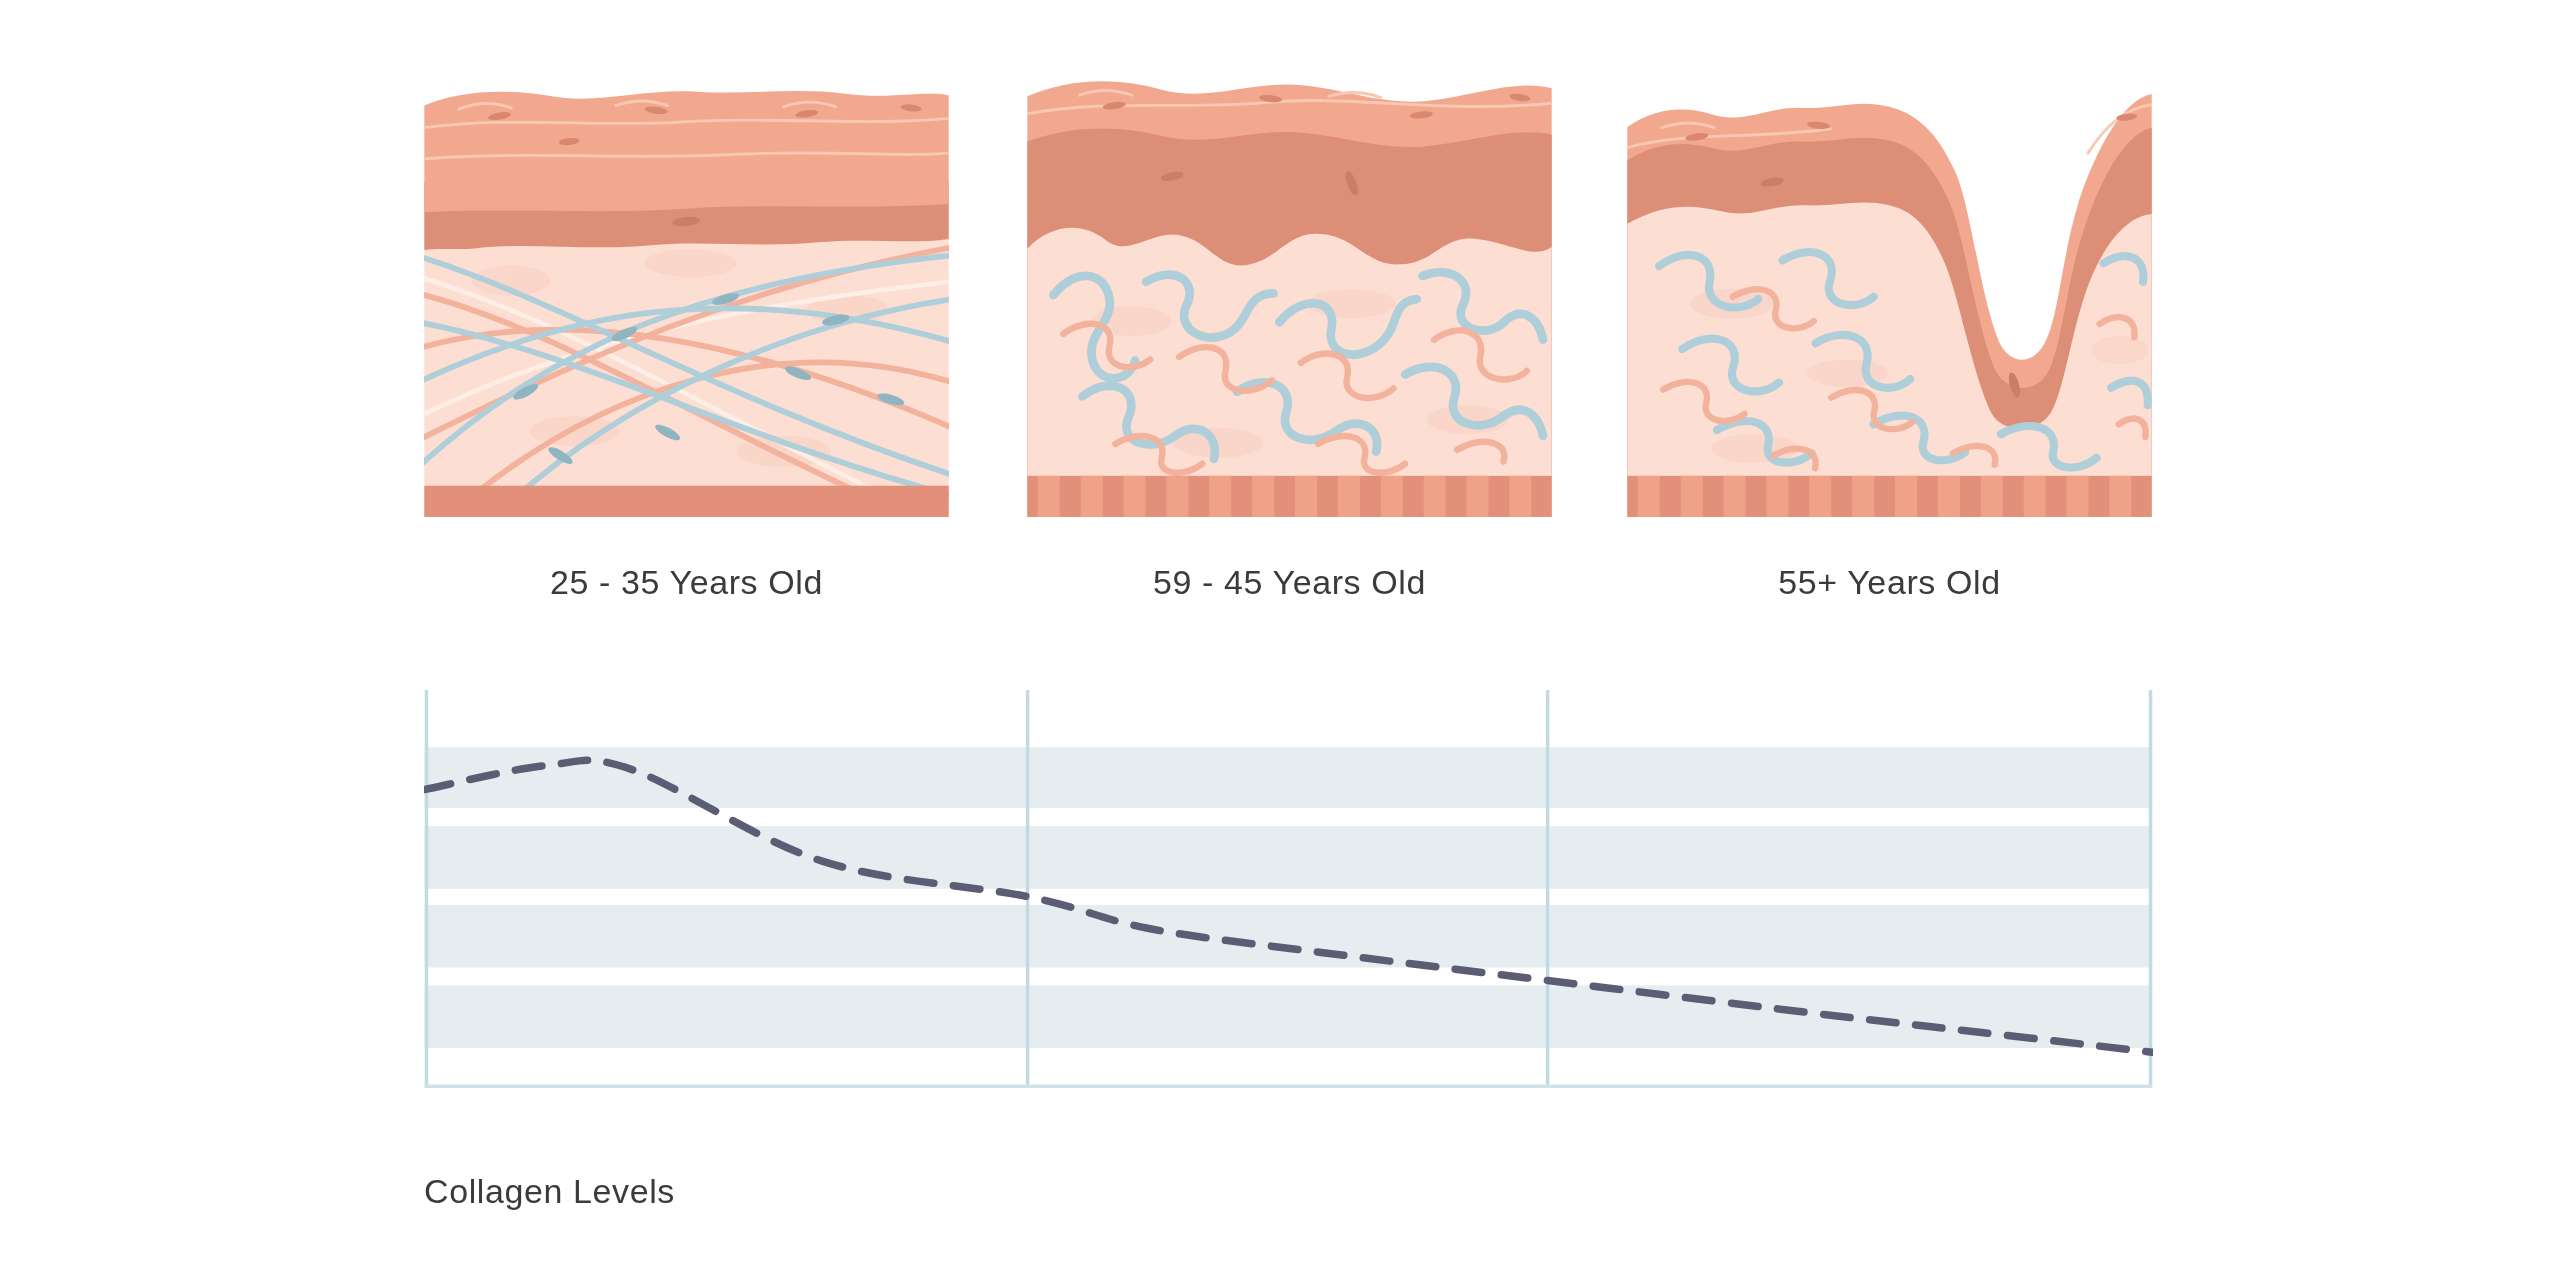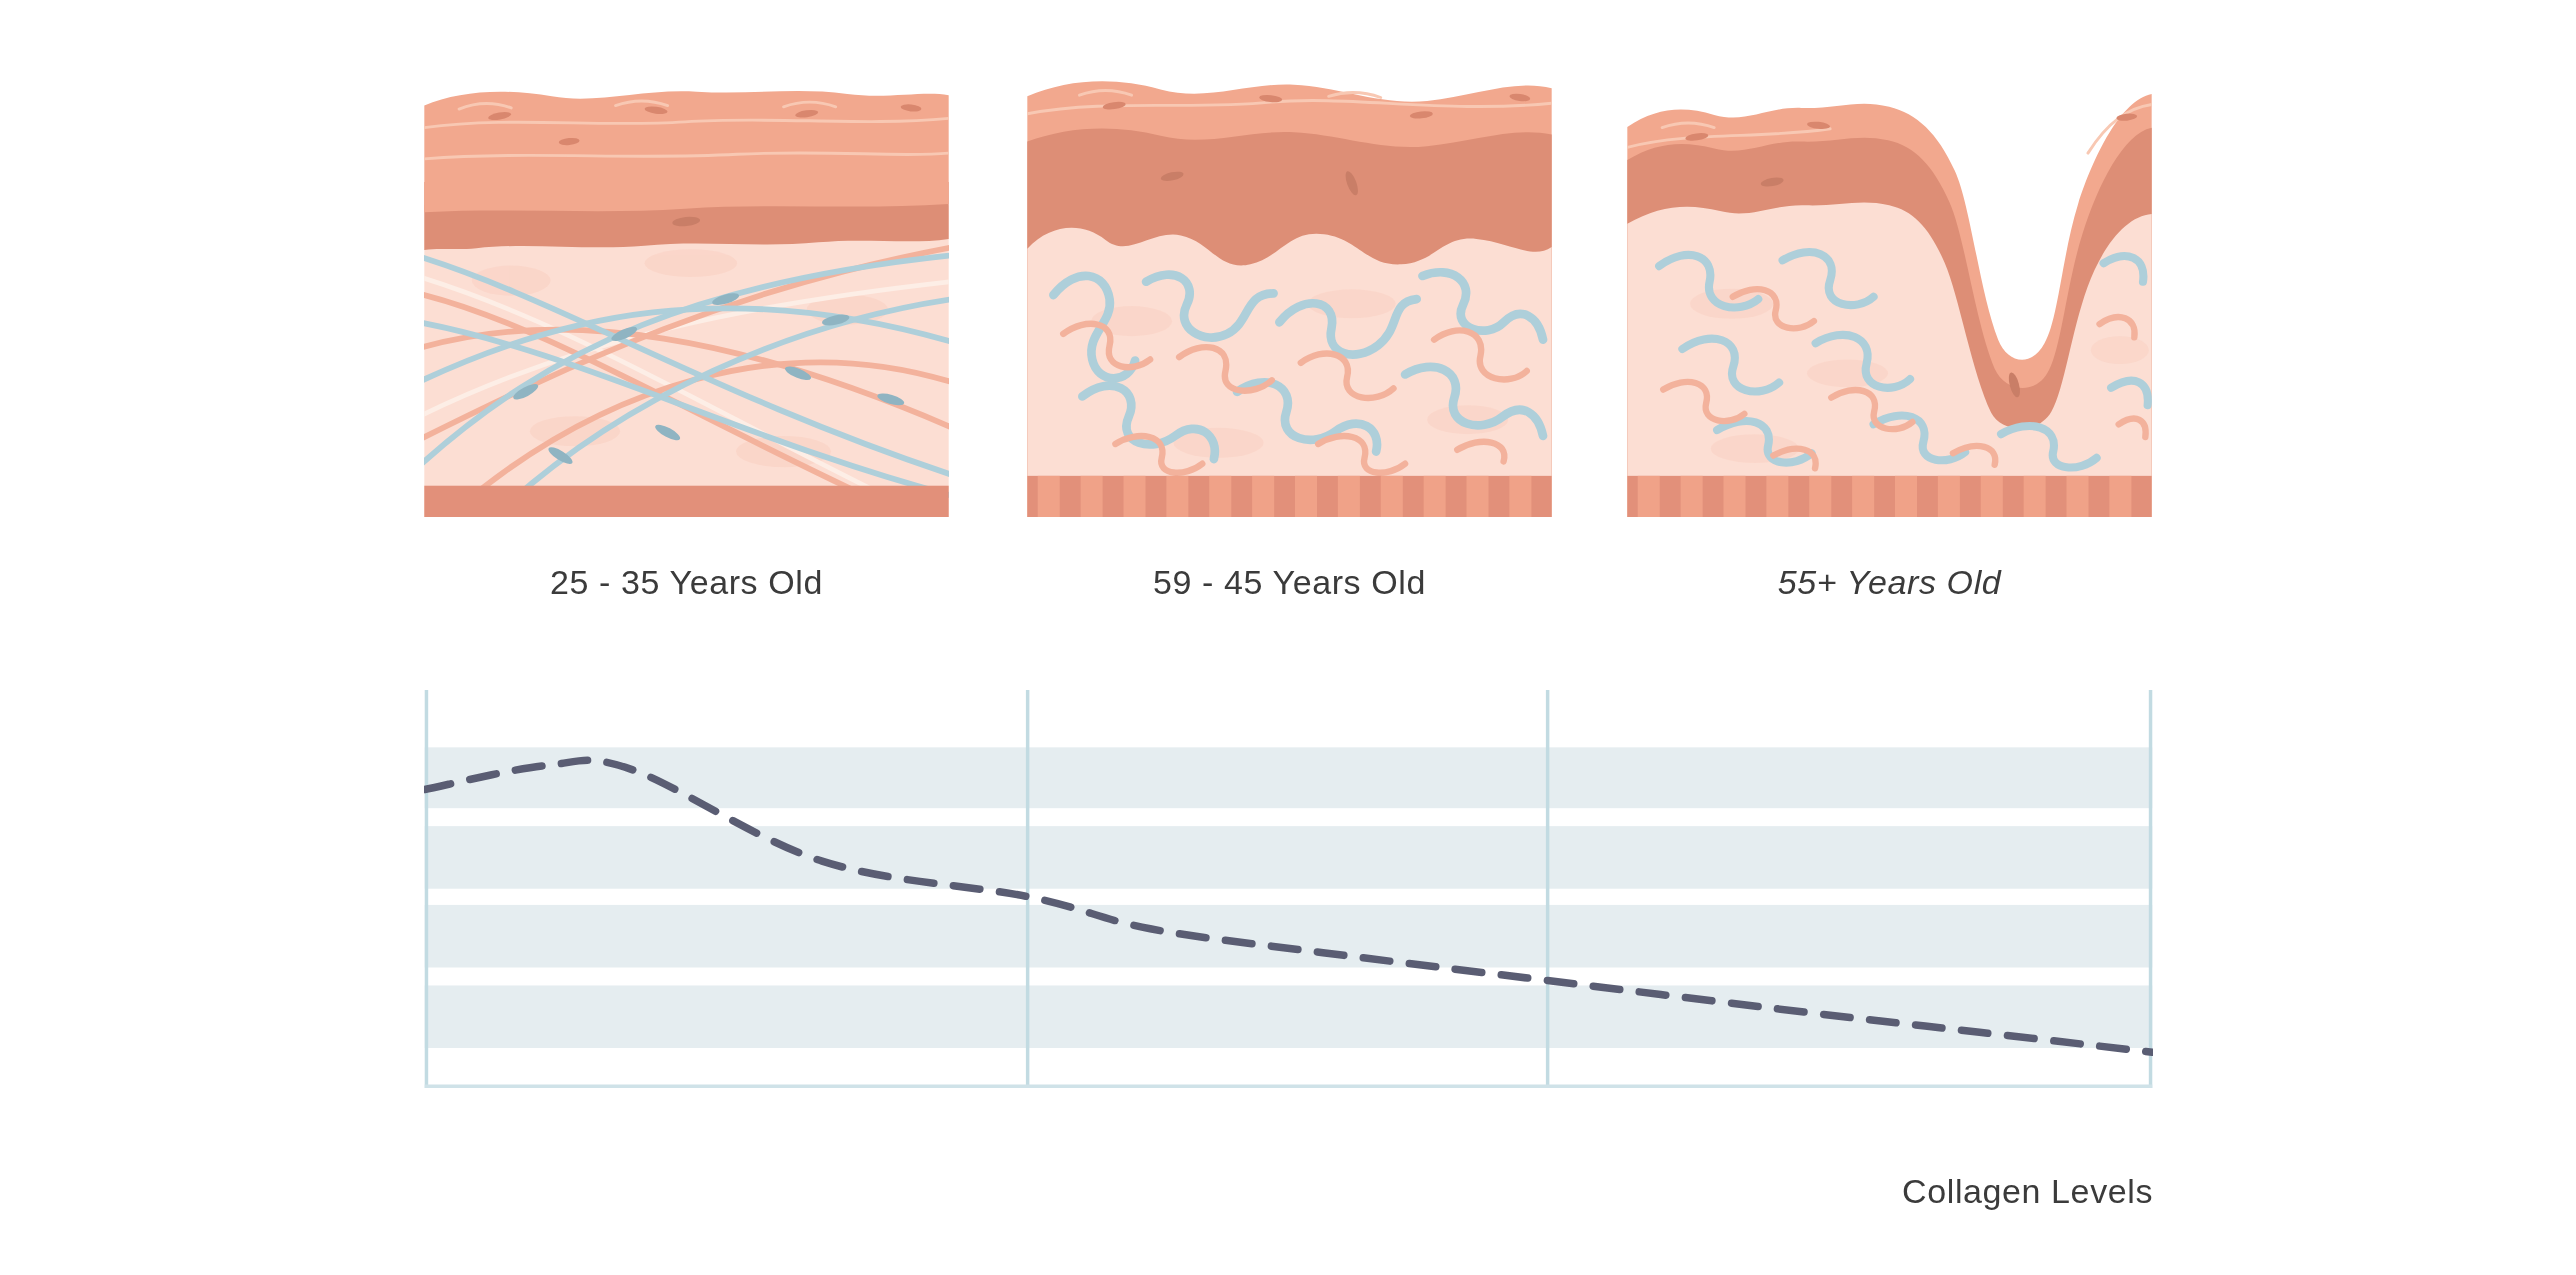--- a/index.html
+++ b/index.html
@@ -17,24 +17,24 @@
   .stage{
     position:relative; width:2576px; height:1275px; background:#ffffff;
     font-family:"Liberation Sans", sans-serif; overflow:hidden;
   }
   .panel-svg{position:absolute; top:72px; width:525px; height:445px; display:block;}
   .panel-1{left:424px;} .panel-2{left:1027px;} .panel-3{left:1627px;}
   .panel-label{
     position:absolute; top:563px; width:525px; text-align:center;
     font-size:34px; letter-spacing:0.6px; color:var(--text);
   }
-  .label-1{left:424px;text-align:center;} .label-2{left:1027px;} .label-3{left:1627px;font-style:italic;}
+  .label-1{left:424px;text-align:center;} .label-2{left:1027px;} .label-3{left:1627px;}
   .chart-svg{position:absolute; left:424px; top:690px; width:1729px; height:398px; display:block;}
   .chart-caption{
-    position:absolute; left:424px; top:1172px; width:1729px; text-align:right;
+    position:absolute; left:424px; top:1172px; width:1729px; text-align:left;
     font-size:34px; letter-spacing:0.6px; color:var(--text);
   }
   
   .f-epi{fill:var(--epidermis);} .f-deep{fill:var(--epidermis-deep);}
   .f-dermis{fill:var(--dermis);} .f-blob{fill:var(--dermis-blob);}
   .f-cell{fill:var(--cell);} .f-cell2{fill:var(--cell-deep);}
   .f-base{fill:var(--base-layer);} .f-stripe{fill:var(--base-stripe);}
   .f-spindle{fill:var(--spindle);}
   .stroke{fill:none; stroke-linecap:round; stroke-linejoin:round;}
   .st-blue{stroke:var(--fiber-blue);} .st-salmon{stroke:var(--fiber-salmon);}

